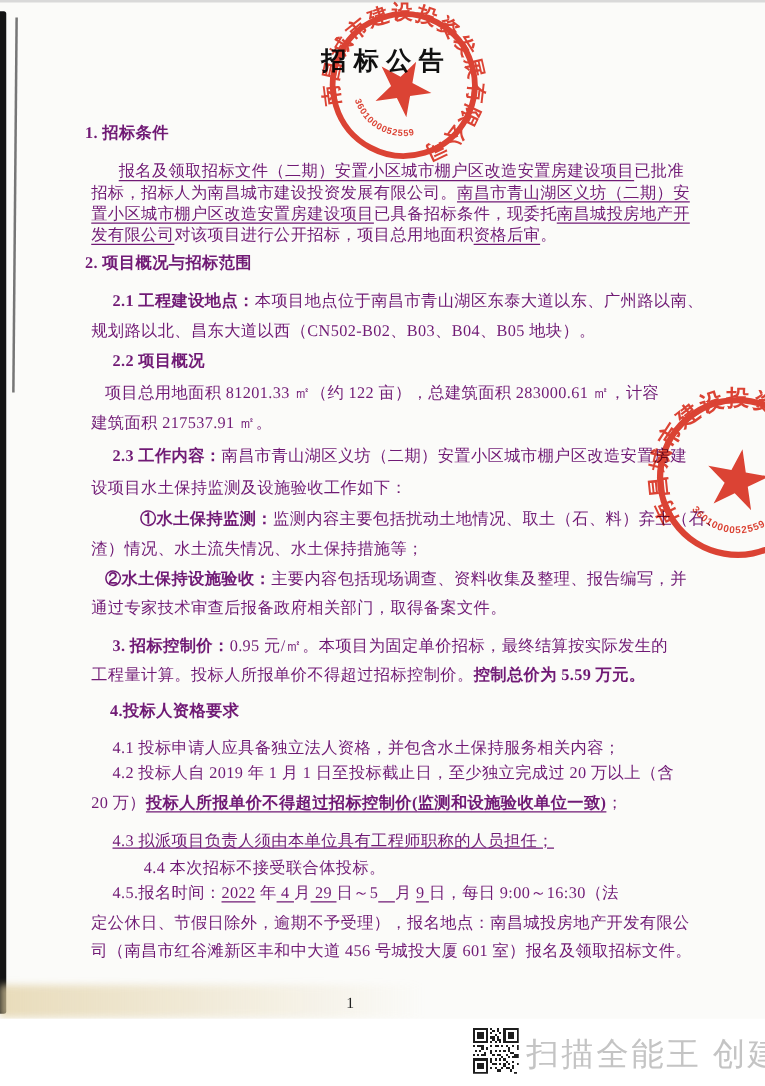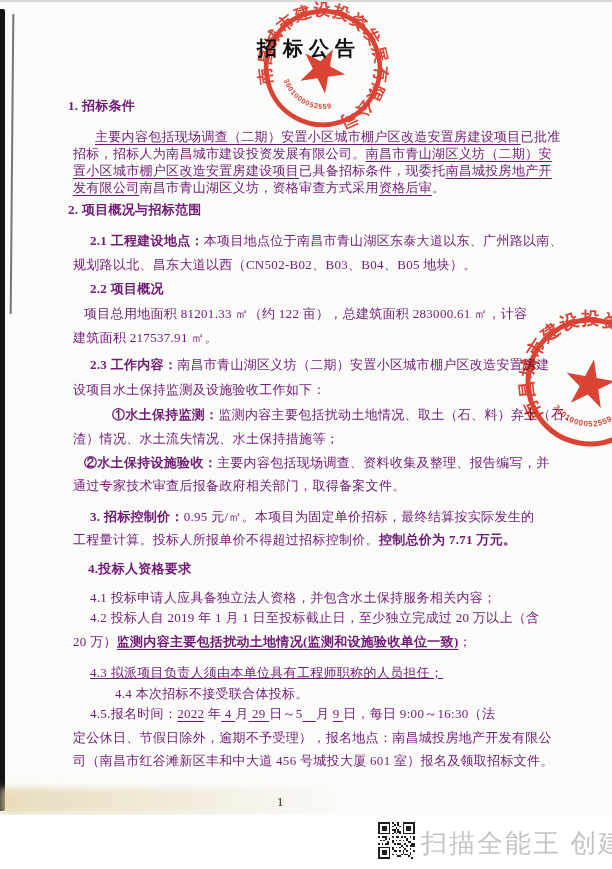--- a/index.html
+++ b/index.html
@@ -71,42 +71,42 @@
   <div class="scan-page">
 
     <div class="edge-strip"></div>
     <div class="edge-line"></div>
     <div class="stain"></div>
 
     <div class="title">招标公告</div>
 
     <div id="docbody">
         <div class="tline b" style="left: 68px; top: 95px;"><span>1. 招标条件</span></div>
-        <div class="tline" style="left: 95px; top: 126px;"><span class="u">主要内容包括现场调查（二期）安置小区城市棚户区改造安置房建设项目</span><span>已批准</span></div>
+        <div class="tline" style="left: 95px; top: 126px;"><span class="u">报名及领取招标文件（二期）安置小区城市棚户区改造安置房建设项目</span><span>已批准</span></div>
         <div class="tline" style="left: 73px; top: 143px;"><span>招标，招标人为南昌城市建设投资发展有限公司。</span><span class="u">南昌市青山湖区义坊（二期）安</span></div>
         <div class="tline" style="left: 73px; top: 160px;"><span class="u">置小区城市棚户区改造安置房建设项目</span><span>已具备招标条件，现委托</span><span class="u">南昌城投房地产开</span></div>
-        <div class="tline" style="left: 73px; top: 177px;"><span class="u">发有限公司</span><span>南昌市青山湖区义坊，资格审查方式采用</span><span class="u">资格后审</span><span>。</span></div>
+        <div class="tline" style="left: 73px; top: 177px;"><span class="u">发有限公司</span><span>对该项目进行公开招标，项目总用地面积</span><span class="u">资格后审</span><span>。</span></div>
         <div class="tline b" style="left: 68px; top: 199px;"><span>2. 项目概况与招标范围</span></div>
         <div class="tline" style="left: 90px; top: 230px;"><span class="b">2.1 工程建设地点：</span><span>本项目地点位于南昌市青山湖区东泰大道以东、广州路以南、</span></div>
         <div class="tline" style="left: 73px; top: 254px;"><span>规划路以北、昌东大道以西（CN502-B02、B03、B04、B05 地块）。</span></div>
         <div class="tline b" style="left: 90px; top: 278px;"><span>2.2 项目概况</span></div>
         <div class="tline" style="left: 84px; top: 303px;"><span>项目总用地面积 81201.33 ㎡（约 122 亩），总建筑面积 283000.61 ㎡，计容</span></div>
         <div class="tline" style="left: 73px; top: 327px;"><span>建筑面积 217537.91 ㎡。</span></div>
         <div class="tline" style="left: 90px; top: 354px;"><span class="b">2.3 工作内容：</span><span>南昌市青山湖区义坊（二期）安置小区城市棚户区改造安置房建</span></div>
         <div class="tline" style="left: 73px; top: 379px;"><span>设项目水土保持监测及设施验收工作如下：</span></div>
         <div class="tline" style="left: 84px; top: 404px; margin-left: 28px;"><span class="b">①水土保持监测：</span><span>监测内容主要包括扰动土地情况、取土（石、料）弃土（石、</span></div>
         <div class="tline" style="left: 73px; top: 428px;"><span>渣）情况、水土流失情况、水土保持措施等；</span></div>
         <div class="tline" style="left: 84px; top: 452px; font-family: Liberation Serif, serif;"><span class="b">②水土保持设施验收：</span><span>主要内容包括现场调查、资料收集及整理、报告编写，并</span></div>
         <div class="tline" style="left: 73px; top: 475px;"><span>通过专家技术审查后报备政府相关部门，取得备案文件。</span></div>
         <div class="tline" style="left: 90px; top: 506px;"><span class="b">3. 招标控制价：</span><span>0.95 元/㎡。本项目为固定单价招标，最终结算按实际发生的</span></div>
-        <div class="tline" style="left: 73px; top: 529px;"><span>工程量计算。投标人所报单价不得超过招标控制价。</span><span class="b">控制总价为 7.71 万元。</span></div>
+        <div class="tline" style="left: 73px; top: 529px;"><span>工程量计算。投标人所报单价不得超过招标控制价。</span><span class="b">控制总价为 5.59 万元。</span></div>
         <div class="tline b" style="left: 88px; top: 558px;"><span>4.投标人资格要求</span></div>
         <div class="tline" style="left: 90px; top: 587px;"><span>4.1 投标申请人应具备独立法人资格，并包含水土保持服务相关内容；</span></div>
         <div class="tline" style="left: 90px; top: 607px;"><span>4.2 投标人自 2019 年 1 月 1 日至投标截止日，至少独立完成过 20 万以上（含</span></div>
-        <div class="tline" style="left: 73px; top: 631px;"><span>20 万）</span><span class="u b">监测内容主要包括扰动土地情况(监测和设施验收单位一致)</span><span>；</span></div>
+        <div class="tline" style="left: 73px; top: 631px;"><span>20 万）</span><span class="u b">投标人所报单价不得超过招标控制价(监测和设施验收单位一致)</span><span>；</span></div>
         <div class="tline" style="left: 90px; top: 662px; text-decoration: underline;"><span>4.3 拟派项目负责人须由本单位具有工程师职称的人员担任；</span></div>
         <div class="tline" style="left: 90px; top: 683px; margin-left: 25px;"><span>4.4 本次招标不接受联合体投标。</span></div>
         <div class="tline" style="left: 90px; top: 703px;"><span>4.5.报名时间：</span><span class="u">2022</span><span> 年</span><span class="u"> 4 </span><span> 月</span><span class="u"> 29 </span><span> 日～5</span><span class="u">　</span><span>月 </span><span class="u"> 9 </span><span>日，每日 9:00～16:30（法</span></div>
         <div class="tline" style="left: 73px; top: 727px;"><span>定公休日、节假日除外，逾期不予受理），报名地点：南昌城投房地产开发有限公</span></div>
         <div class="tline" style="left: 73px; top: 750px;"><span>司（南昌市红谷滩新区丰和中大道 456 号城投大厦 601 室）报名及领取招标文件。</span></div>
       </div>
 
     <svg class="seal seal-top" viewBox="0 0 200 200" aria-hidden="true">
       <circle cx="100" cy="100" r="86" fill="none" stroke-width="7" stroke="#dc2f1f"></circle>
       <path transform="translate(100,104) scale(0.75)" d="M0,-48 L10.8,-14.8 L45.6,-14.8 L17.4,5.7 L28.2,38.8 L0,18.3 L-28.2,38.8 L-17.4,5.7 L-45.6,-14.8 L-10.8,-14.8 Z" fill="#dc2f1f"></path>

